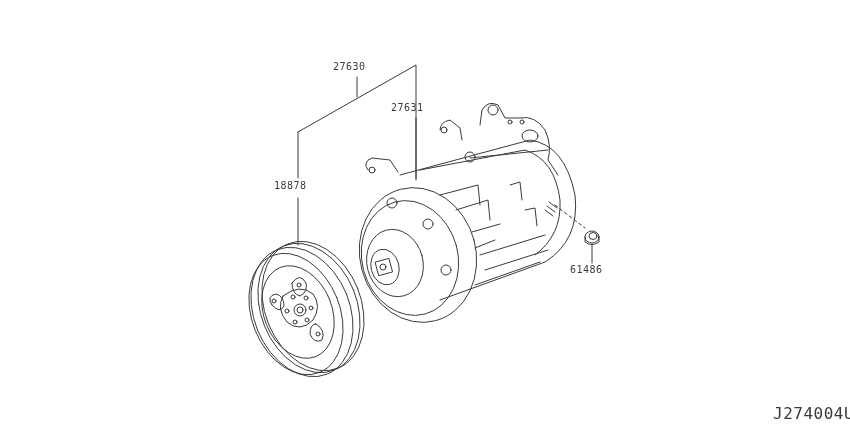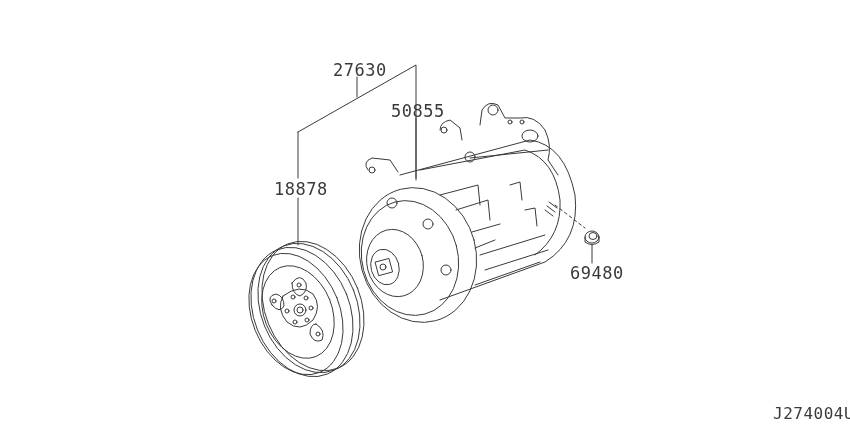--- a/index.html
+++ b/index.html
@@ -1,18 +1,18 @@
 <!DOCTYPE html>
 <html><head>
 <meta charset="utf-8">
 <style>
   html, body { margin:0; padding:0; background:#ffffff; }
   body { width:850px; height:425px; position:relative; overflow:hidden; font-family:"DejaVu Sans", sans-serif; }
   #canvas { position:absolute; left:0; top:0; width:850px; height:425px; }
-  .label { position:absolute; font-family:"DejaVu Sans Mono", monospace; font-size:17px; color:#3a3a3a; letter-spacing:0.5px; line-height:1; white-space:nowrap; }
+  .label { position:absolute; font-family:"DejaVu Sans Mono", monospace; font-size:10px; color:#3a3a3a; letter-spacing:0.5px; line-height:1; white-space:nowrap; }
   svg { position:absolute; left:0; top:0; }
   svg * { vector-effect: non-scaling-stroke; }
 </style>
 </head>
 <body>
 
 <div id="canvas">
 
 <svg width="850" height="425" viewBox="0 0 850 425">
   <g fill="none" stroke="#3a3a3a" stroke-width="1" stroke-linecap="round" stroke-linejoin="round">
@@ -90,18 +90,18 @@
 
     <g>
       <ellipse cx="592" cy="237" rx="7" ry="6"></ellipse>
       <ellipse cx="593" cy="236" rx="4" ry="3.5"></ellipse>
       <path d="M585,237 L585,242 Q592,247 599,242 L599,237"></path>
     </g>
   </g>
 </svg>
 
 <div class="label" style="left:333px; top:62px;">27630</div>
-<div class="label" style="left:391px; top:103px;">50855</div>
+<div class="label" style="left:391px; top:103px;">27631</div>
 <div class="label" style="left:274px; top:181px;">18878</div>
-<div class="label" style="left:570px; top:265px;">69480</div>
+<div class="label" style="left:570px; top:265px;">61486</div>
 <div class="label" style="left:773px; top:406px; font-size:16px;">J274004U</div>
 
 </div>
 
 </body></html>

